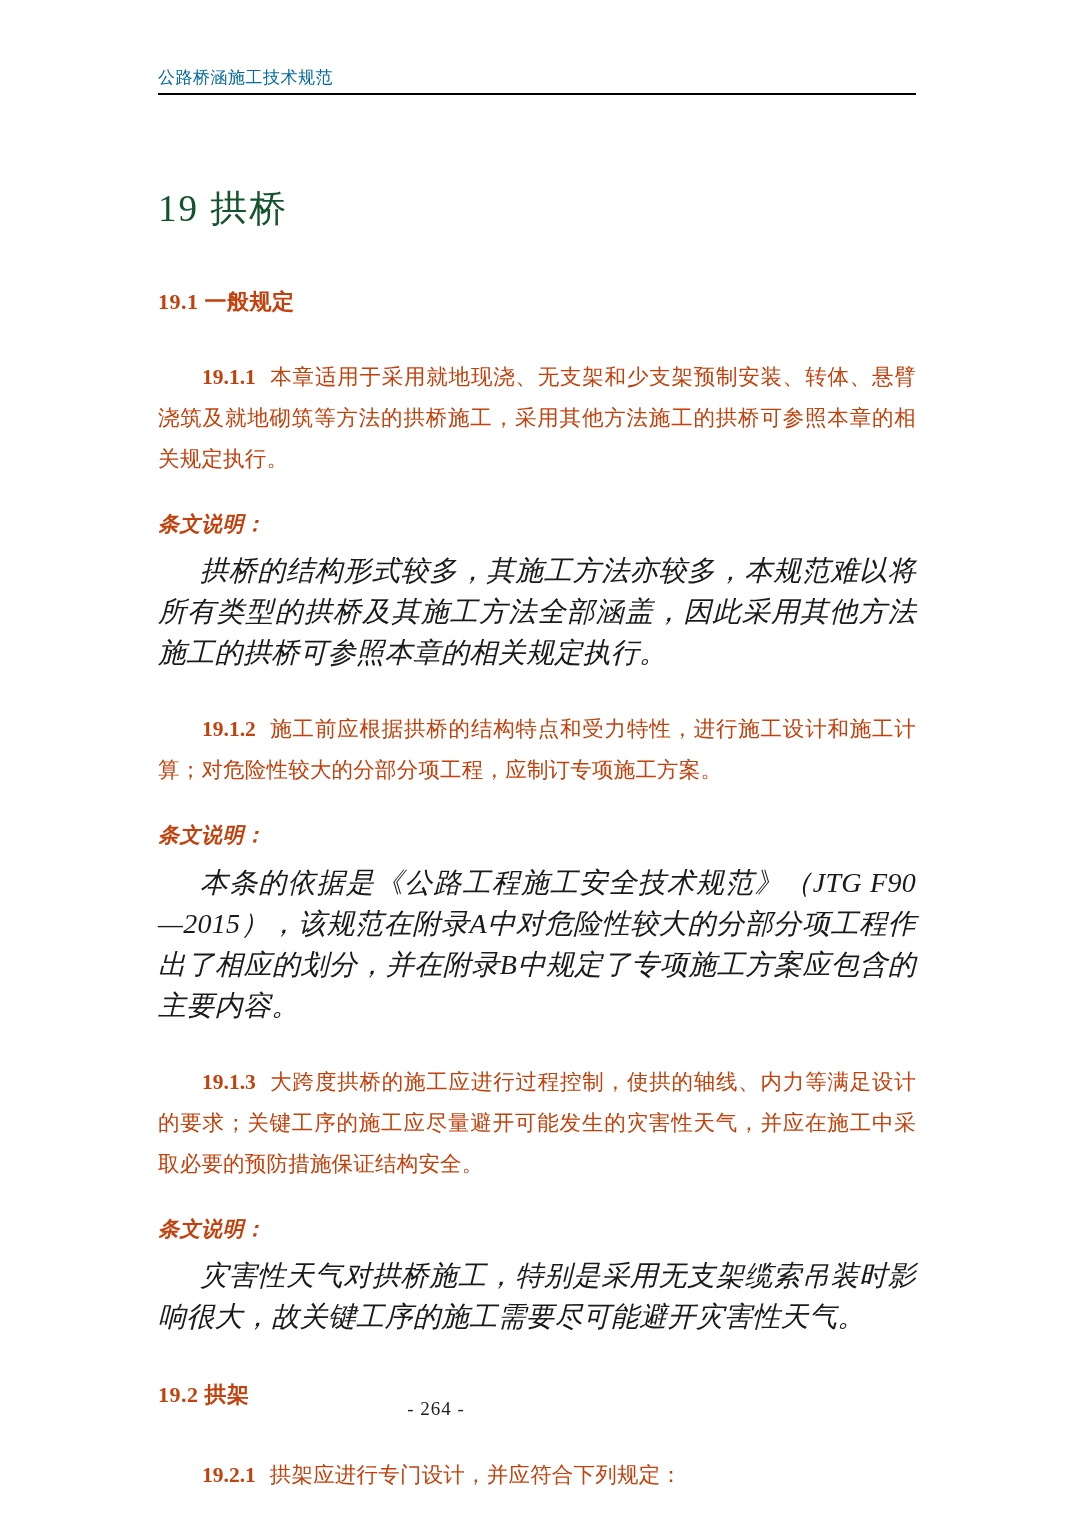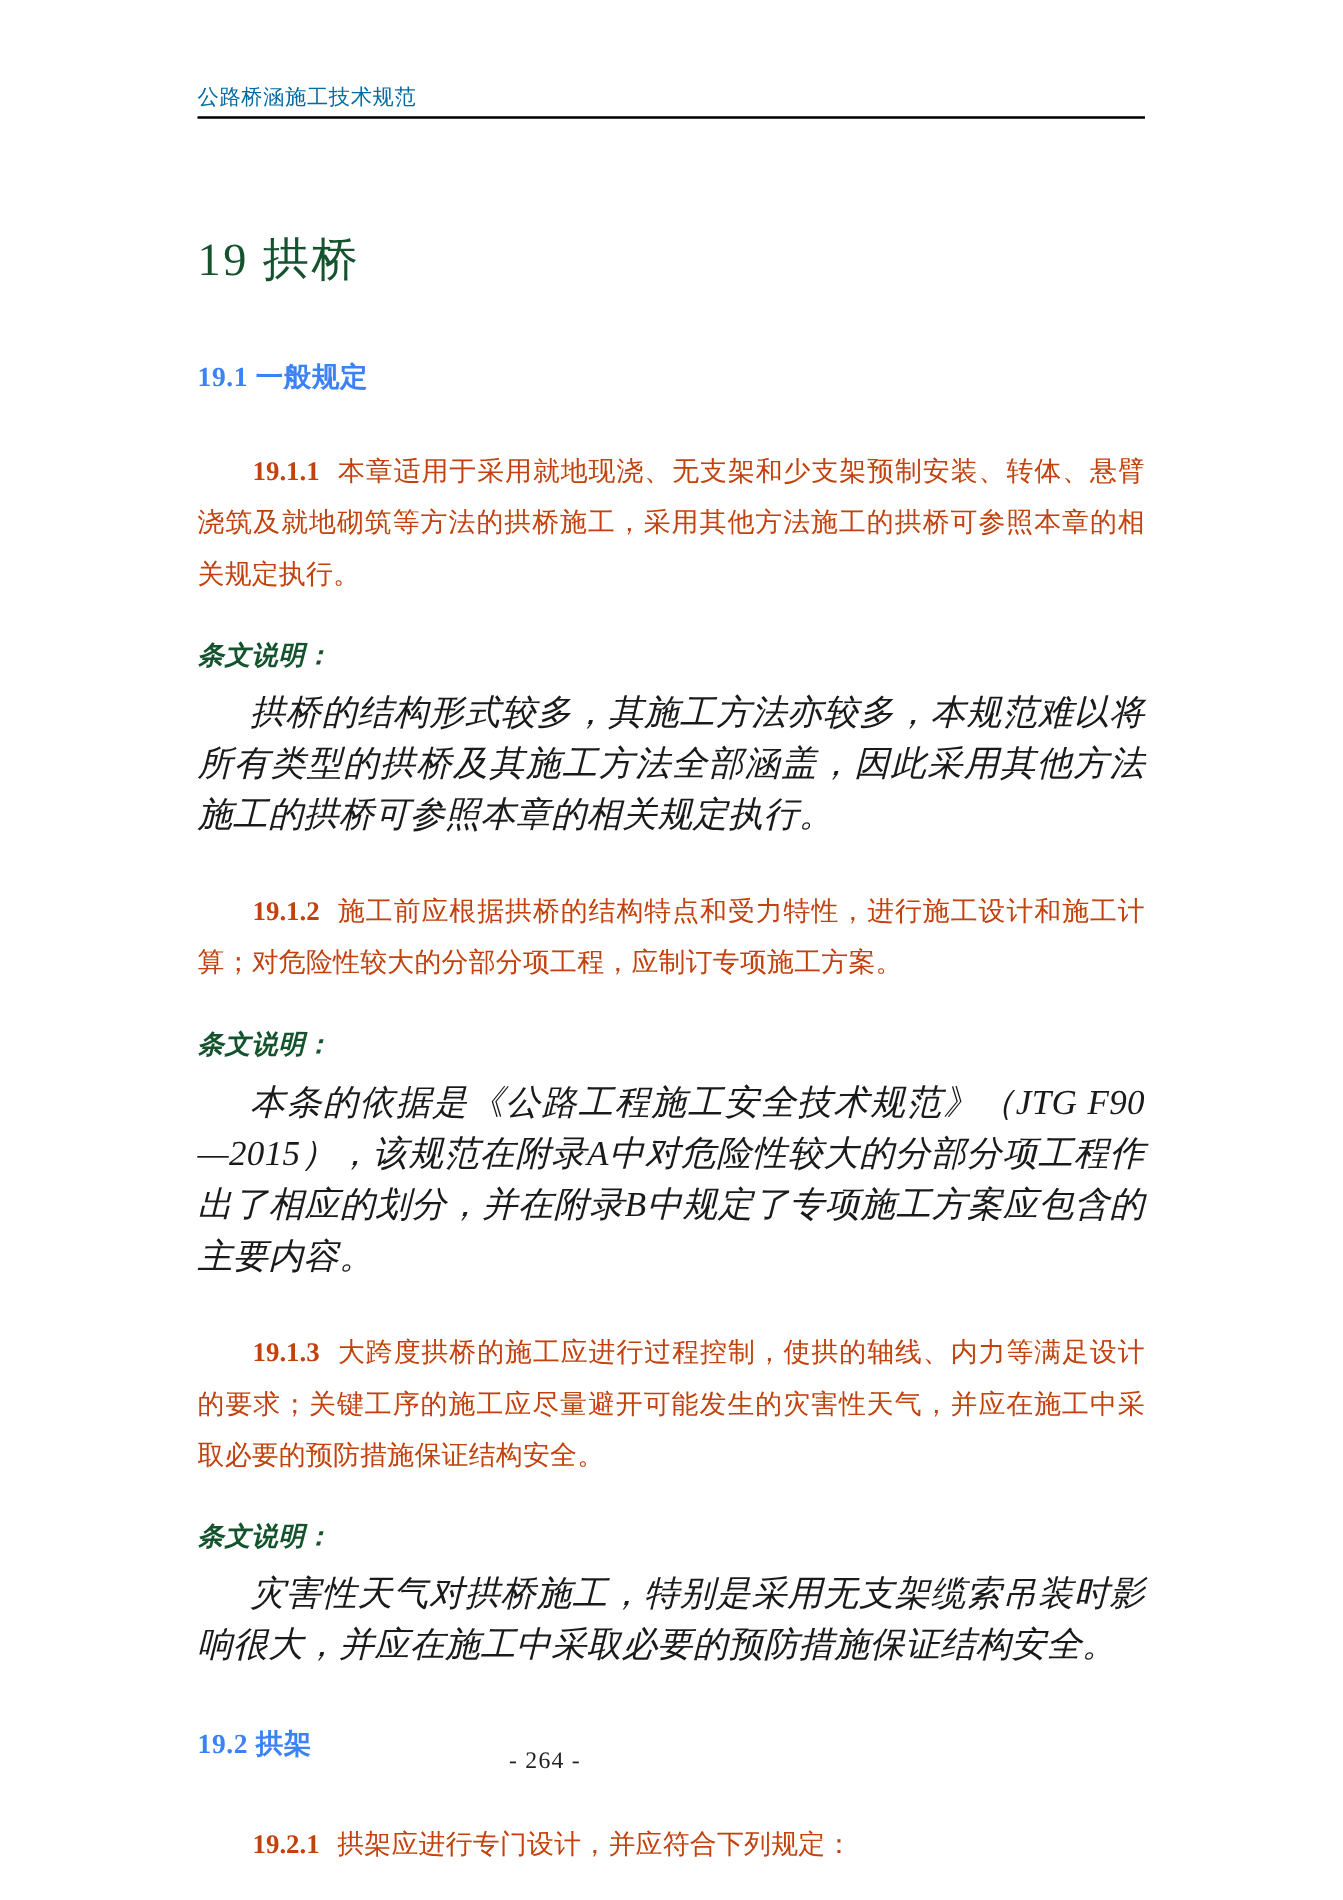--- a/index.html
+++ b/index.html
@@ -65,21 +65,21 @@
   }
 
   
   .section-heading {
     font-family: "Liberation Serif", "DejaVu Serif", serif;
     font-size: 22px;
     font-weight: 700;
     line-height: 1.3;
     letter-spacing: 0.5px;
     margin: 0;
-    color: #3b82f6;
+    color: #c2410c;
   }
 
   
   .clause {
     font-family: "Liberation Serif", "DejaVu Serif", serif;
     font-size: 21.5px;
     line-height: 41px;
     text-align: justify;
     text-justify: inter-ideograph;
     margin: 0;
@@ -99,21 +99,21 @@
   }
 
   
   .explain-label {
     font-family: "Liberation Serif", "DejaVu Serif", serif;
     font-style: italic;
     font-weight: 700;
     font-size: 21px;
     line-height: 1.35;
     margin: 0;
-    color: #14532d;
+    color: #c2410c;
     letter-spacing: 0.5px;
   }
 
   
   .explain-body {
     font-family: "Liberation Serif", "DejaVu Serif", serif;
     font-style: italic;
     font-size: 28px;
     line-height: 41px;
     text-align: justify;
@@ -199,21 +199,21 @@
     <p class="clause indent">
       <span class="num">19.1.3</span><span class="gap"></span><span>大跨度拱桥的施工应进行过程控制，使拱的轴线、内力等满足设计的要求；关键工序的施工应尽量避开可能发生的灾害性天气，并应在施工中采取必要的预防措施保证结构安全。</span>
     </p>
 
     <div class="sp-block"></div>
 
     <p class="explain-label">条文说明：</p>
 
     <div class="sp-label-to-body"></div>
 
-    <p class="explain-body">灾害性天气对拱桥施工，特别是采用无支架缆索吊装时影响很大，并应在施工中采取必要的预防措施保证结构安全。</p>
+    <p class="explain-body">灾害性天气对拱桥施工，特别是采用无支架缆索吊装时影响很大，故关键工序的施工需要尽可能避开灾害性天气。</p>
 
     <div class="sp-before-sec2"></div>
 
     <h2 class="section-heading">19.2 拱架</h2>
 
     <div class="sp-sec2-to-clause"></div>
 
     <p class="clause indent">
       <span class="num">19.2.1</span><span class="gap"></span><span>拱架应进行专门设计，并应符合下列规定：</span>
     </p>

